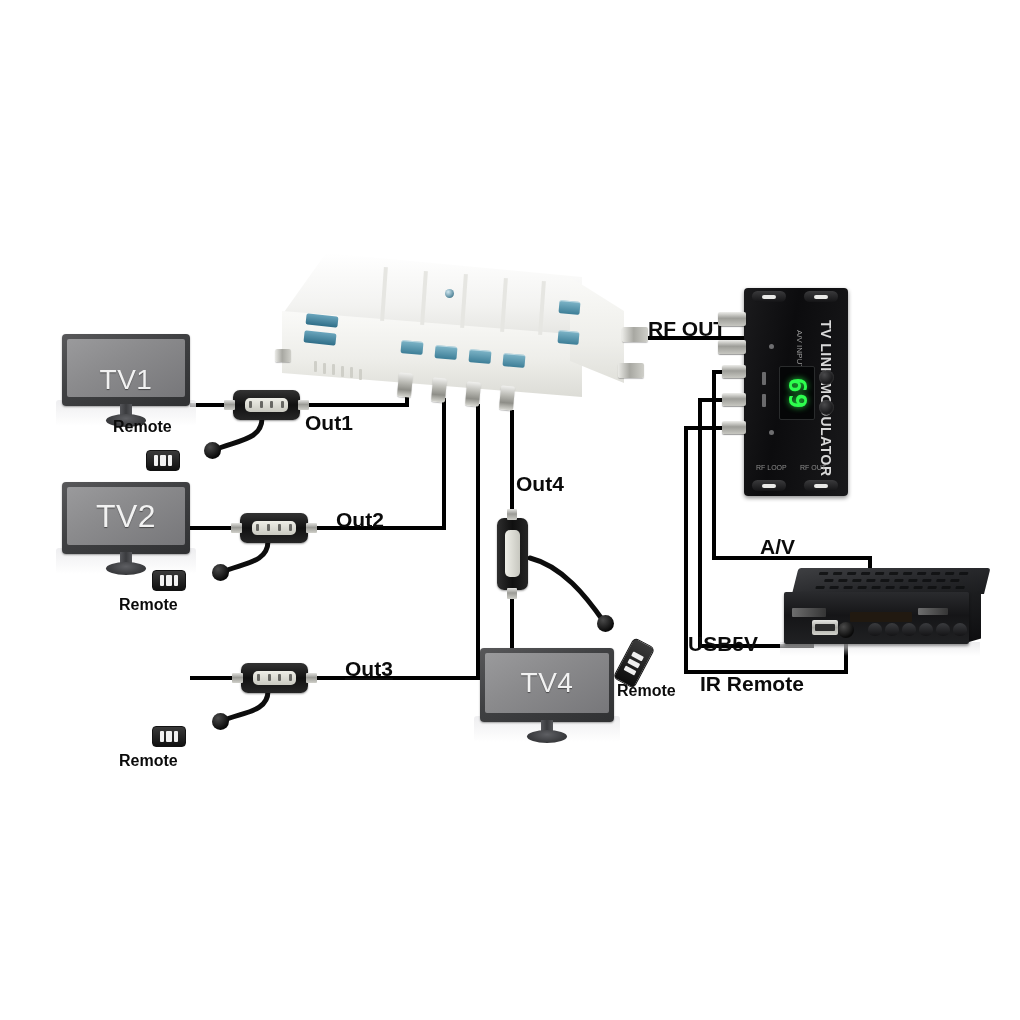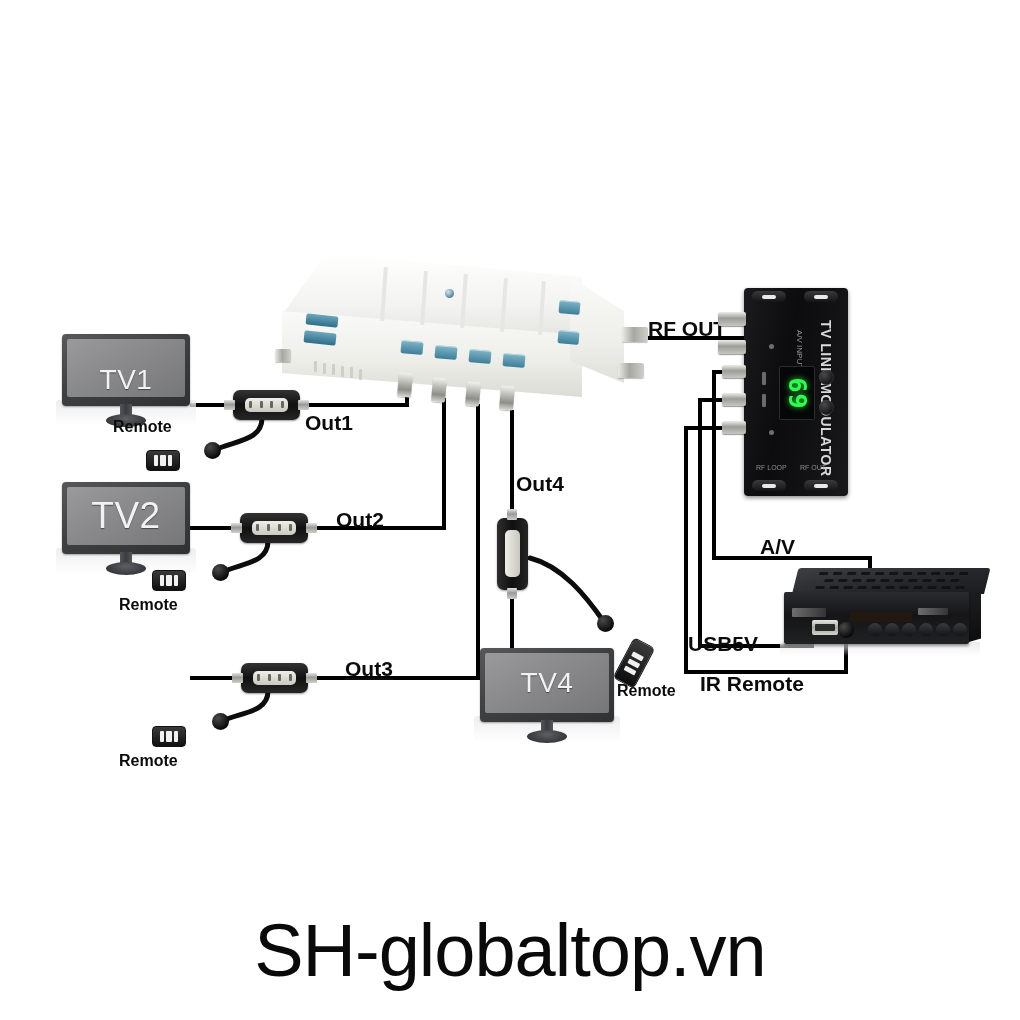--- a/index.html
+++ b/index.html
@@ -210,21 +210,21 @@
     <span></span>
       <span class="wide"></span>
       <span></span>
   </div>
   <div class="remote-label dlabel" style="left:113px;top:418px;font-size:16px;">Remote</div>
 
   <div class="tv" style="left:62px;top:482px;width:128px;height:72px;">
     <div class="tv-shadow" style="left:-6px;top:66px;width:140px;height:26px;"></div>
     <div class="tv-bezel">
       <div class="tv-screen">
-        <span class="tv-label" style="font-size:37px;">TV2</span>
+        <span class="tv-label" style="font-size:32px;">TV2</span>
       </div>
     </div>
     <div class="tv-neck" style="left:58px;top:70px;width:12px;height:14px;"></div>
     <div class="tv-base" style="left:44px;top:80px;width:40px;height:13px;"></div>
   </div>
   <div class="dongle" style="left:240px;top:513px;width:68px;height:30px;">
     <div class="conn" style="left:-9px;top:10px;width:11px;height:10px;"></div>
     <div class="conn" style="left:66px;top:10px;width:11px;height:10px;"></div>
     <div class="dongle-win">
       <i></i>
@@ -420,15 +420,14 @@
       <div class="stb-btn" style="left:101px;top:31px;"></div>
       <div class="stb-btn" style="left:118px;top:31px;"></div>
       <div class="stb-btn" style="left:135px;top:31px;"></div>
       <div class="stb-btn" style="left:152px;top:31px;"></div>
       <div class="stb-btn" style="left:169px;top:31px;"></div>
     </div>
   </div>
 
   <div class="bud" style="left:838px;top:622px;width:16px;height:16px;"></div>
 
-  <div id="watermark">SH-globaltop.vn</div>
 
 </div>
 
 </body></html>

